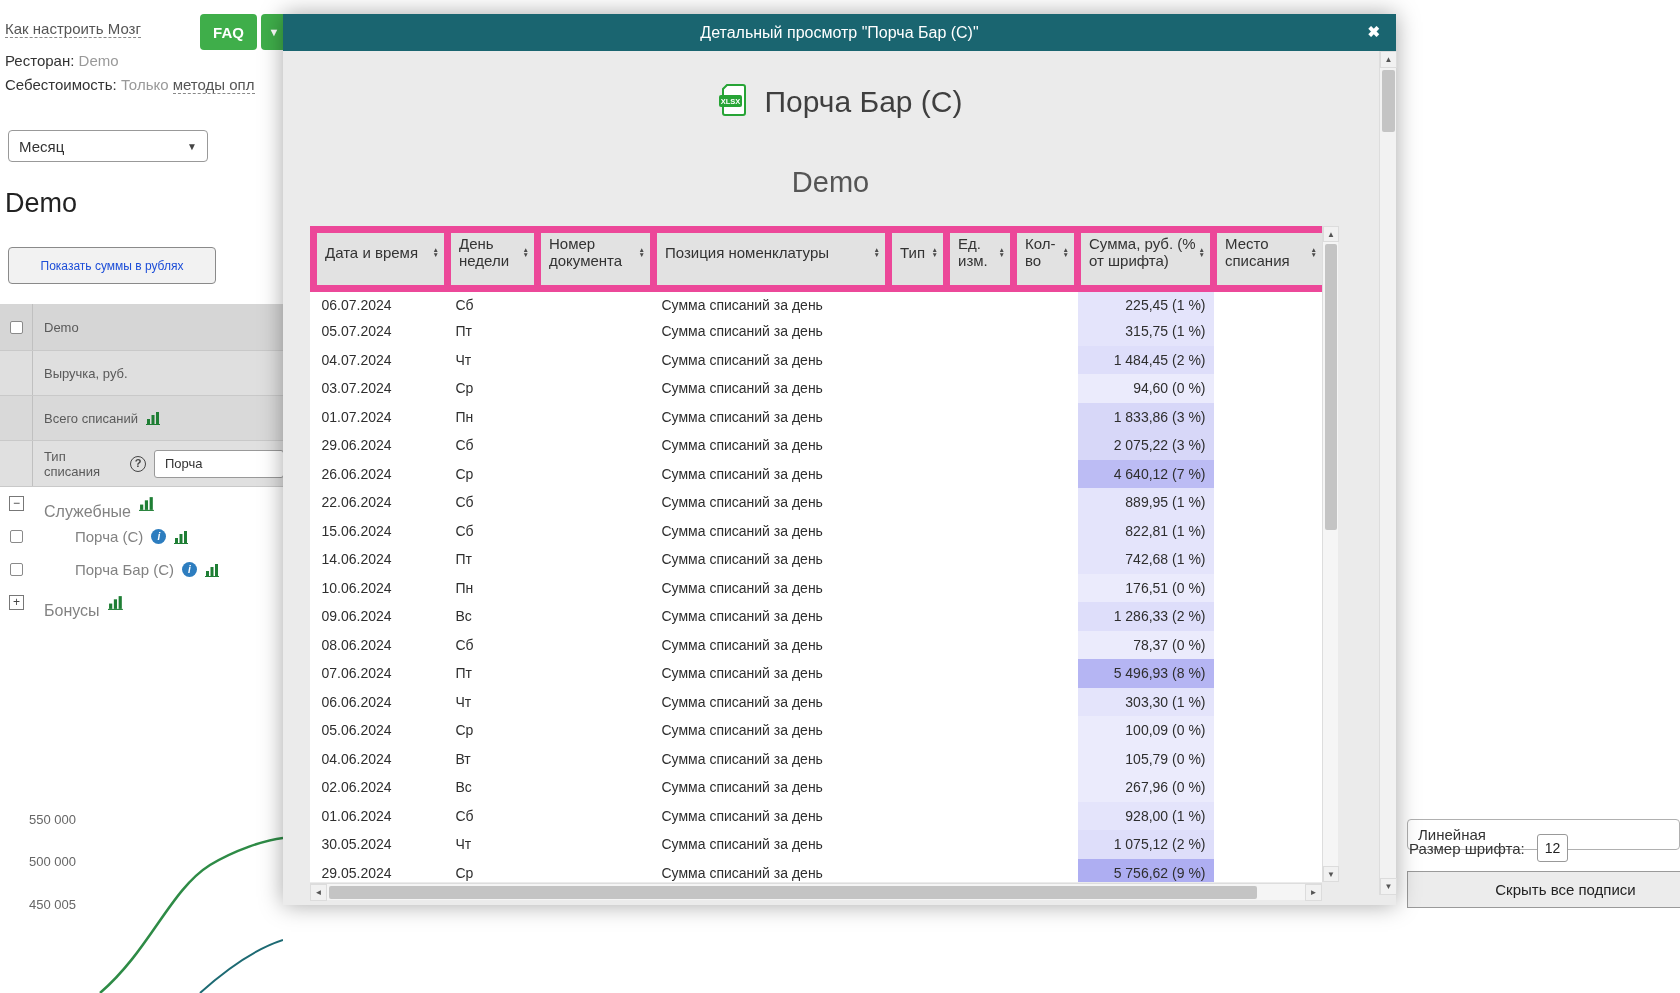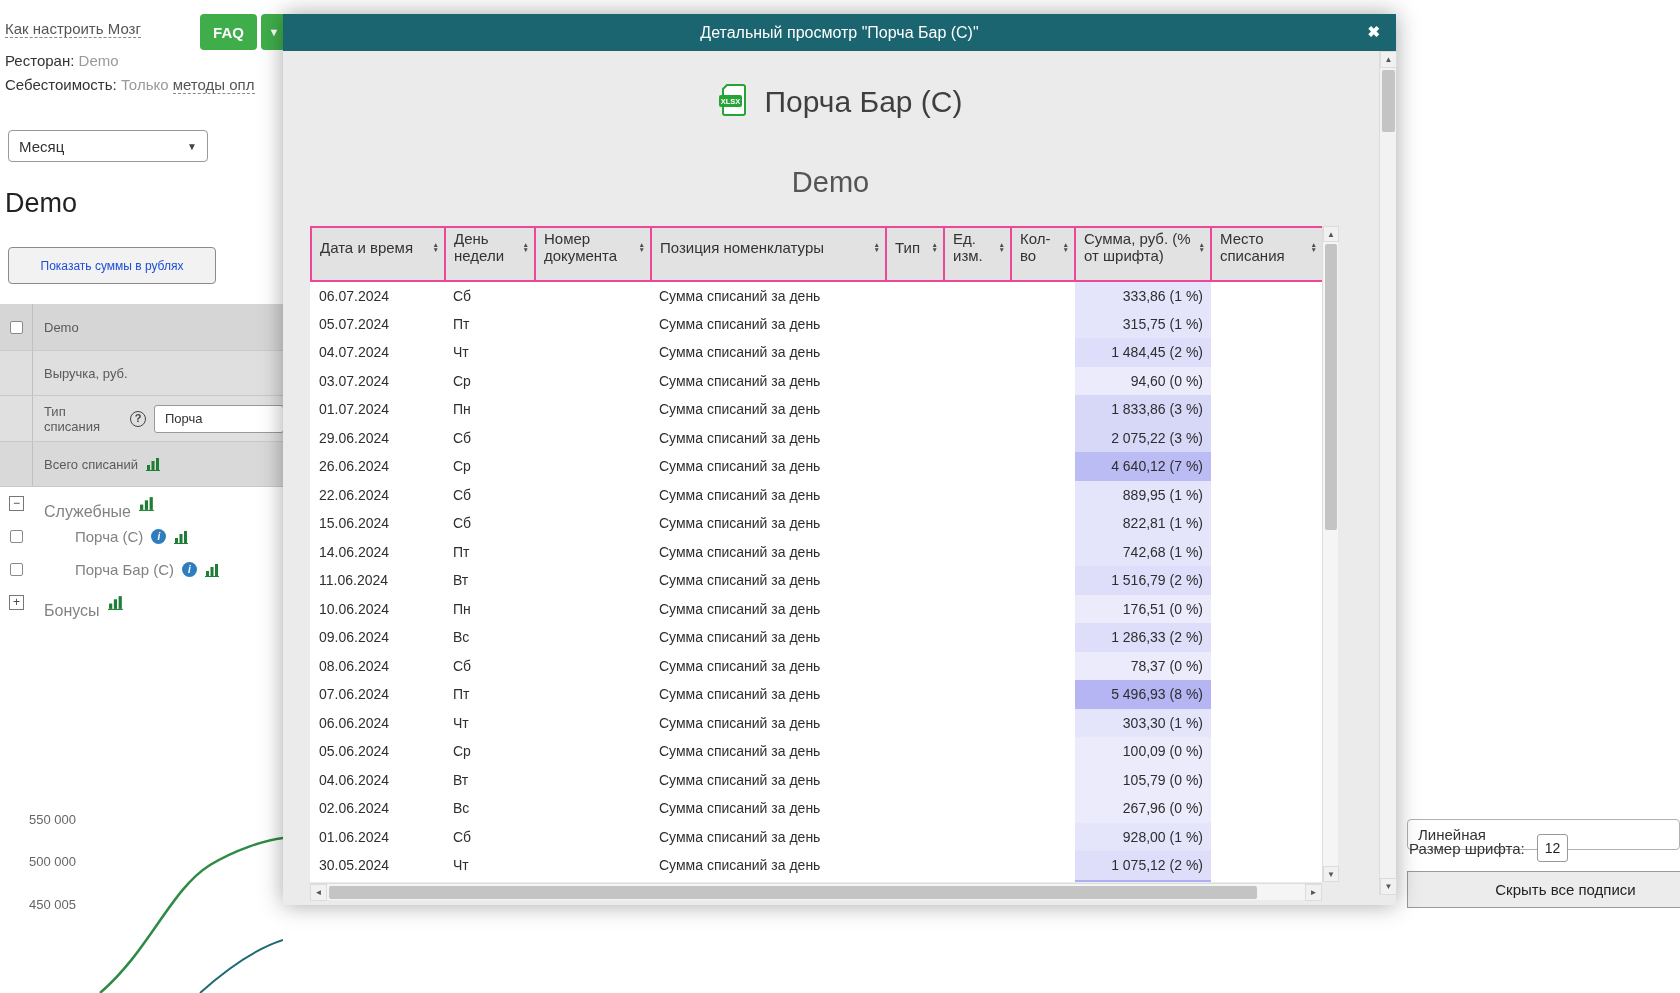--- a/index.html
+++ b/index.html
@@ -135,21 +135,21 @@
   .doc-title { font-size: 30px; color: #3f3f3f; }
   .modal-subtitle {
     position: absolute; left: 0; top: 152px; width: 1095px;
     text-align: center; font-size: 29px; color: #555;
   }
 
   
   .table-wrap { position: absolute; left: 27px; top: 212px; width: 1012px; height: 656px; overflow: hidden; background: #fff; }
   table.detail { border-collapse: collapse; table-layout: fixed; width: 1012px; }
   table.detail thead th {
-    background: #e2e2e2; border: 2px solid #ec4899; height: 44px;
+    background: #e2e2e2; border: 7px solid #ec4899; height: 44px;
     font-weight: normal; font-size: 15px; color: #333; text-align: left;
     padding: 2px 5px 16px 8px; vertical-align: middle; cursor: pointer;
   }
   .th-inner { display: flex; align-items: center; justify-content: space-between; gap: 3px; }
   .th-label { line-height: 17px; }
   .sort-icon { display: inline-flex; flex-direction: column; flex: none; color: #4a4a4a; }
   .sort-icon i { font-style: normal; font-size: 6.5px; line-height: 5.5px; }
   table.detail tbody td {
     height: 28.5px; padding: 0 8px; font-size: 14px; color: #2e2e2e;
     white-space: nowrap; overflow: hidden;
@@ -218,38 +218,38 @@
   <div class="tree-row g1">
     <span class="cbx-cell">
         <span class="checkbox"></span>
       </span>
     <span class="tree-label sm">Demo</span>
   </div>
   <div class="tree-row g2">
     <span class="cbx-cell"></span>
     <span class="tree-label sm">Выручка, руб.</span>
   </div>
-  <div class="tree-row g4">
-    <span class="cbx-cell"></span>
-    <span class="tree-label sm">Тип списания</span>
-    <span class="help-icon">?</span>
-    <span class="select-box type-select">
-      <span>Порча</span>
-    </span>
-  </div>
   <div class="tree-row g3">
     <span class="cbx-cell"></span>
     <span class="tree-label sm">Всего списаний</span>
     <span class="chart-icon">
       <svg width="16" height="14" viewBox="0 0 16 14">
           <rect x="1" y="8" width="3" height="5" fill="#1e7e34"></rect>
           <rect x="5.5" y="4" width="3" height="9" fill="#1e7e34"></rect>
           <rect x="10" y="1" width="3" height="12" fill="#1e7e34"></rect>
           <rect x="0" y="13" width="14" height="1" fill="#1e7e34"></rect>
         </svg>
+    </span>
+  </div>
+  <div class="tree-row g4">
+    <span class="cbx-cell"></span>
+    <span class="tree-label sm">Тип списания</span>
+    <span class="help-icon">?</span>
+    <span class="select-box type-select">
+      <span>Порча</span>
     </span>
   </div>
   <div class="tree-row w">
     <span class="cbx-cell">
         <span class="toggle-icon">−</span>
       </span>
     <span class="tree-label lg">Служебные</span>
     <span class="chart-icon">
       <svg width="17" height="15" viewBox="0 0 16 14">
           <rect x="1" y="8" width="3" height="5" fill="#1e7e34"></rect>
@@ -429,21 +429,21 @@
       </thead>
       <tbody>
           <tr>
             <td class="col-0">06.07.2024</td>
             <td class="col-1">Сб</td>
             <td class="col-2"></td>
             <td class="col-3">Сумма списаний за день</td>
             <td class="col-4"></td>
             <td class="col-5"></td>
             <td class="col-6"></td>
-            <td class="col-7 sum-cell" style="background: rgba(132, 132, 235, 0.216);">333,86 (1 %)</td>
+            <td class="col-7 sum-cell" style="background: rgba(132, 132, 235, 0.216);">225,45 (1 %)</td>
             <td class="col-8"></td>
           </tr>
           <tr>
             <td class="col-0">05.07.2024</td>
             <td class="col-1">Пт</td>
             <td class="col-2"></td>
             <td class="col-3">Сумма списаний за день</td>
             <td class="col-4"></td>
             <td class="col-5"></td>
             <td class="col-6"></td>
@@ -529,31 +529,20 @@
           </tr>
           <tr>
             <td class="col-0">14.06.2024</td>
             <td class="col-1">Пт</td>
             <td class="col-2"></td>
             <td class="col-3">Сумма списаний за день</td>
             <td class="col-4"></td>
             <td class="col-5"></td>
             <td class="col-6"></td>
             <td class="col-7 sum-cell" style="background: rgba(132, 132, 235, 0.216);">742,68 (1 %)</td>
-            <td class="col-8"></td>
-          </tr>
-          <tr>
-            <td class="col-0">11.06.2024</td>
-            <td class="col-1">Вт</td>
-            <td class="col-2"></td>
-            <td class="col-3">Сумма списаний за день</td>
-            <td class="col-4"></td>
-            <td class="col-5"></td>
-            <td class="col-6"></td>
-            <td class="col-7 sum-cell" style="background: rgba(132, 132, 235, 0.27);">1 516,79 (2 %)</td>
             <td class="col-8"></td>
           </tr>
           <tr>
             <td class="col-0">10.06.2024</td>
             <td class="col-1">Пн</td>
             <td class="col-2"></td>
             <td class="col-3">Сумма списаний за день</td>
             <td class="col-4"></td>
             <td class="col-5"></td>
             <td class="col-6"></td>

